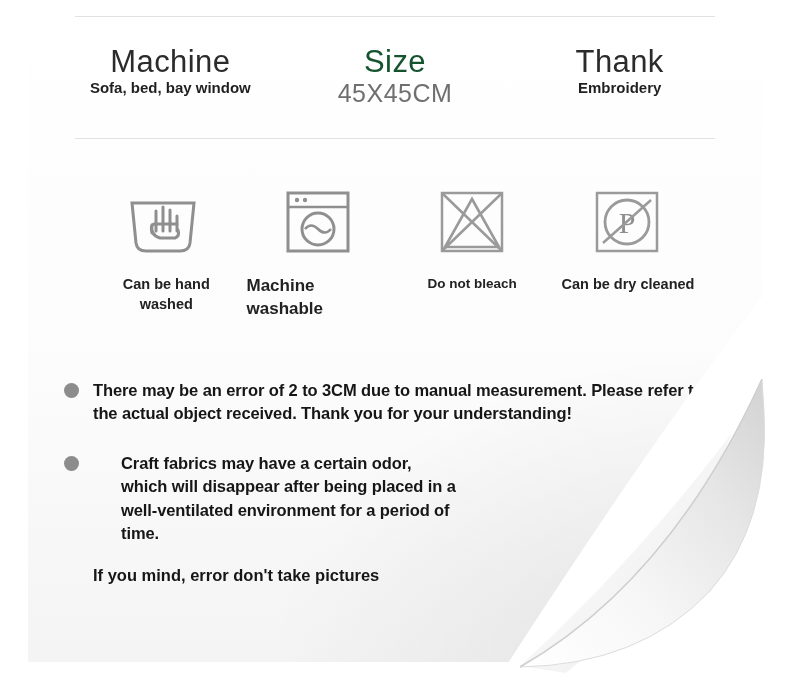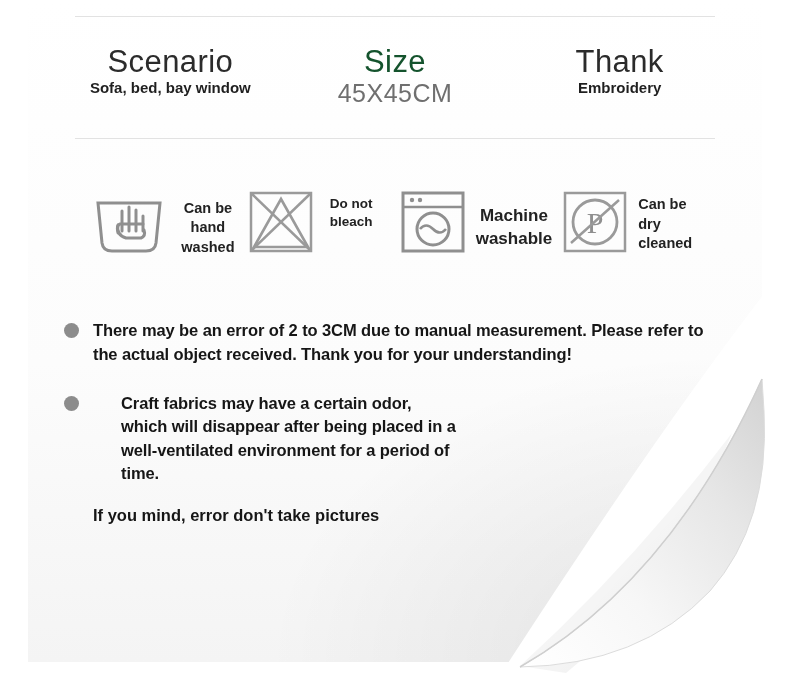--- a/index.html
+++ b/index.html
@@ -102,21 +102,21 @@
 
   
   .care {
     display: flex;
     margin-top: 42px;
     padding: 0 58px;
   }
   .care-item {
     flex: 1;
     display: flex;
-    flex-direction: row;
+    flex-direction: column;
     align-items: center;
   }
   .care-icon {
     width: 86px;
     height: 80px;
   }
   .care-label {
     margin-top: 14px;
     font-size: 14.5px;
     color: #222;
@@ -127,21 +127,21 @@
   }
   .care-label.small {
     font-weight: bold;
     font-size: 13.5px;
   }
   .care-label.big {
     font-size: 17px;
   }
   .care-item:nth-child(1) .care-label { margin-left: 6px; }
   .care-item:nth-child(2) .care-label { align-self: flex-start; margin-left: 6px; text-align: left; }
-  .care-item:nth-child(4) .care-label { align-self: flex-start; margin-left: 0px; text-align: left; }
+  .care-item:nth-child(4) .care-label { align-self: flex-start; margin-left: 12px; text-align: left; }
 
   
   .notes {
     margin-top: 58px;
     padding: 0 38px 0 36px;
   }
   .note {
     display: flex;
     align-items: flex-start;
     margin-bottom: 26px;
@@ -190,21 +190,21 @@
 
 <div class="page">
   <div class="page-shade"></div>
 
   <div class="content">
 
     <div class="rule top"></div>
 
     <div class="specs">
       <div class="spec">
-        <div class="spec-title">Scenario</div>
+        <div class="spec-title">Machine</div>
         <div class="spec-value">Sofa, bed, bay window</div>
       </div>
       <div class="spec">
         <div class="spec-title light">Size</div>
         <div class="spec-value thin">45X45CM</div>
       </div>
       <div class="spec">
         <div class="spec-title">Thank</div>
         <div class="spec-value">Embroidery</div>
       </div>
@@ -224,46 +224,46 @@
               <path d="M36 30 L36 50"></path>
               <path d="M43 26 L43 50"></path>
               <path d="M50 29 L50 50"></path>
               <path d="M57 35 L57 50"></path>
               <path d="M32 44 Q30 54 40 57 L55 57 Q60 55 58 49"></path>
             </g>
             <path d="M32 52 Q30 44 34 43 L57 43" fill="none" stroke="#8f8f8f" stroke-width="3" stroke-linecap="round"></path>
           </svg>
         </span>
         <span class="care-label">Can be hand washed</span>
-      </div>
-
-      <div class="care-item">
-        <span class="care-icon">
-          <svg viewBox="0 0 86 80" width="86" height="80" aria-hidden="true">
-            <rect x="13" y="12" width="60" height="58" fill="none" stroke="#9a9a9a" stroke-width="2.5"></rect>
-            <path d="M43 18 L70 66 H16 Z" fill="none" stroke="#9a9a9a" stroke-width="2.6"></path>
-            <line x1="14" y1="13" x2="72" y2="69" stroke="#9a9a9a" stroke-width="2.5"></line>
-            <line x1="72" y1="13" x2="14" y2="69" stroke="#9a9a9a" stroke-width="2.5"></line>
-          </svg>
-        </span>
-        <span class="care-label small">Do not bleach</span>
       </div>
 
       <div class="care-item">
         <span class="care-icon">
           <svg viewBox="0 0 86 80" width="86" height="80" aria-hidden="true">
             <rect x="13" y="12" width="60" height="58" fill="none" stroke="#8f8f8f" stroke-width="3"></rect>
             <line x1="13" y1="26" x2="73" y2="26" stroke="#8f8f8f" stroke-width="2.5"></line>
             <circle cx="22" cy="19" r="2.2" fill="#8f8f8f"></circle>
             <circle cx="30" cy="19" r="2.2" fill="#8f8f8f"></circle>
             <circle cx="43" cy="48" r="16" fill="none" stroke="#8f8f8f" stroke-width="3"></circle>
             <path d="M30 48 Q36 41 43 48 T56 48" fill="none" stroke="#8f8f8f" stroke-width="2.6"></path>
           </svg>
         </span>
         <span class="care-label big">Machine washable</span>
+      </div>
+
+      <div class="care-item">
+        <span class="care-icon">
+          <svg viewBox="0 0 86 80" width="86" height="80" aria-hidden="true">
+            <rect x="13" y="12" width="60" height="58" fill="none" stroke="#9a9a9a" stroke-width="2.5"></rect>
+            <path d="M43 18 L70 66 H16 Z" fill="none" stroke="#9a9a9a" stroke-width="2.6"></path>
+            <line x1="14" y1="13" x2="72" y2="69" stroke="#9a9a9a" stroke-width="2.5"></line>
+            <line x1="72" y1="13" x2="14" y2="69" stroke="#9a9a9a" stroke-width="2.5"></line>
+          </svg>
+        </span>
+        <span class="care-label small">Do not bleach</span>
       </div>
 
       <div class="care-item">
         <span class="care-icon">
           <svg viewBox="0 0 86 80" width="86" height="80" aria-hidden="true">
             <rect x="13" y="12" width="60" height="58" fill="none" stroke="#9a9a9a" stroke-width="2.5"></rect>
             <circle cx="43" cy="41" r="22" fill="none" stroke="#9a9a9a" stroke-width="2.8"></circle>
             <text x="43" y="52" font-family="Liberation Serif, serif" font-size="30" fill="#8f8f8f" text-anchor="middle">P</text>
             <line x1="19" y1="62" x2="67" y2="19" stroke="#9a9a9a" stroke-width="2.5"></line>
           </svg>

